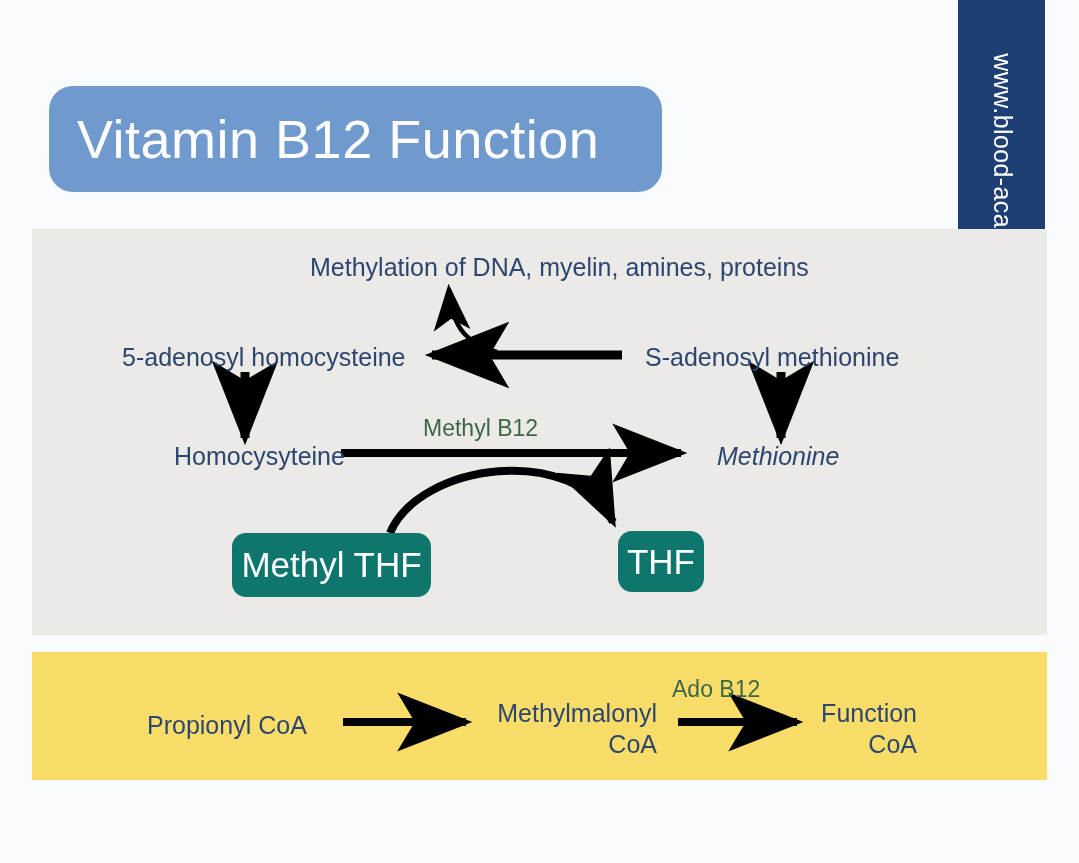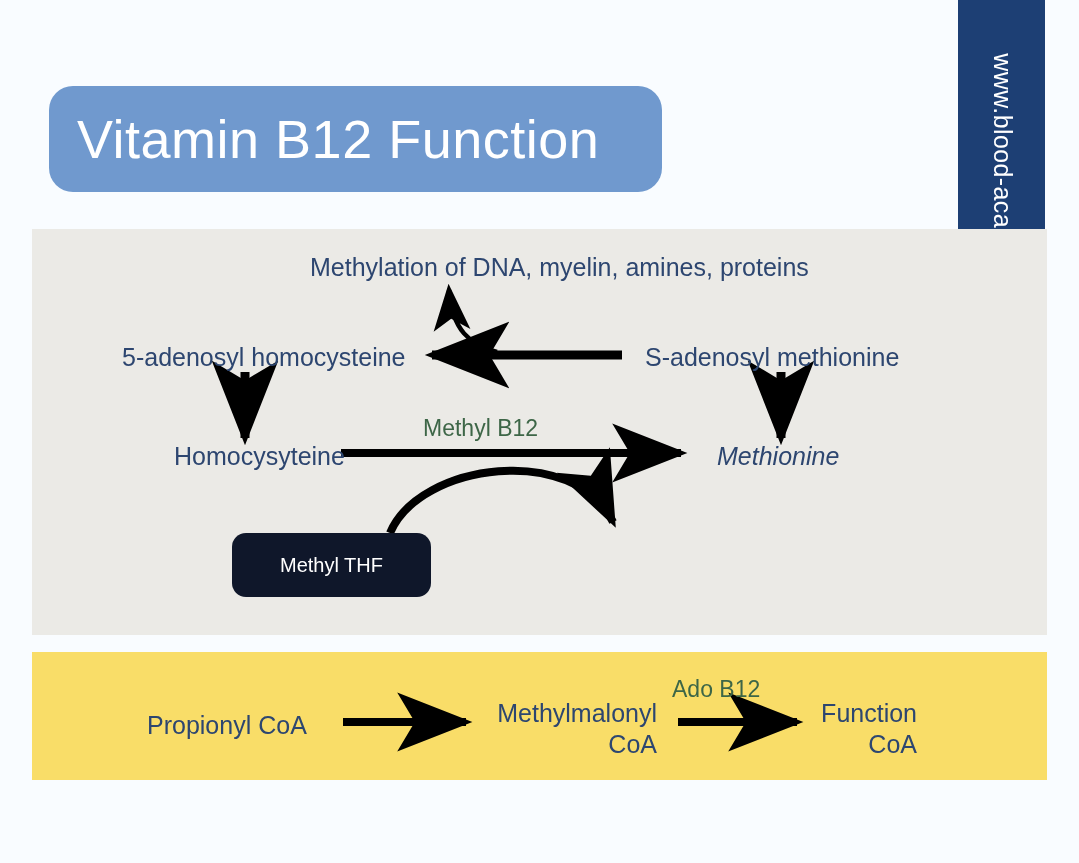--- a/index.html
+++ b/index.html
@@ -95,27 +95,27 @@
   .cofactor {
     position: absolute;
     color: #3d6647;
     font-size: 23px;
     white-space: nowrap;
   }
 
   
   .chip {
     position: absolute;
-    background: #0f172a;
+    background: #0f766e;
     border-radius: 14px;
     display: flex;
     align-items: center;
     justify-content: center;
     color: #ffffff;
-    font-size: 20px;
+    font-size: 35px;
   }
 
   
   .arrows {
     position: absolute;
     left: 0;
     top: 0;
     width: 1079px;
     height: 863px;
     pointer-events: none;
@@ -172,20 +172,21 @@
   <div class="node" style="left:645px; top:342px;">S-adenosyl methionine</div>
 
   <div class="node" style="left:136px; top:441px;margin-left:38px;">Homocysyteine</div>
 
   <div class="node" style="left:717px; top:441px;font-style:italic;">Methionine</div>
 
   <div class="cofactor" style="left:423px; top:415px;">Methyl B12</div>
 
   <div class="chip" style="left:232px; top:533px; width:199px; height:64px;">Methyl THF</div>
 
+  <div class="chip" style="left:618px; top:531px; width:86px; height:61px;">THF</div>
 
   <div class="node" style="left:147px; top:710px;">Propionyl CoA</div>
 
   <div class="node centered" style="left:485px; top:698px; width:172px;">
     <span>Methylmalonyl</span><br>
     <span>CoA</span>
   </div>
 
   <div class="node centered" style="left:807px; top:698px; width:110px;">
     <span>Function</span><br>

